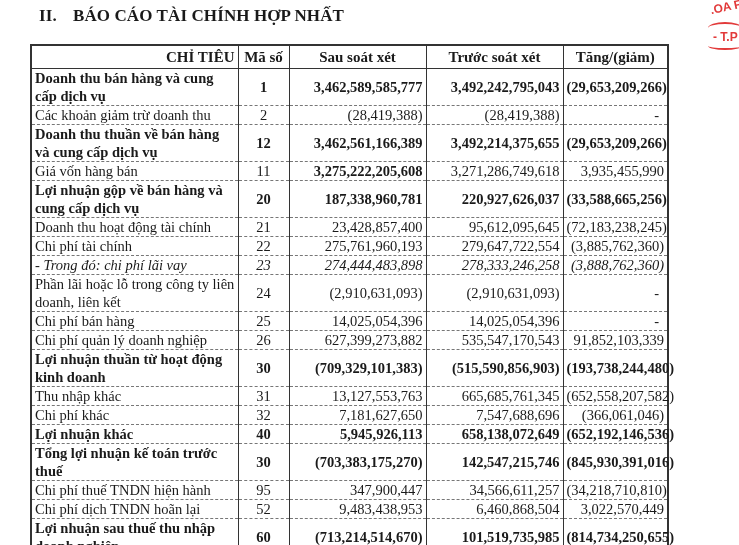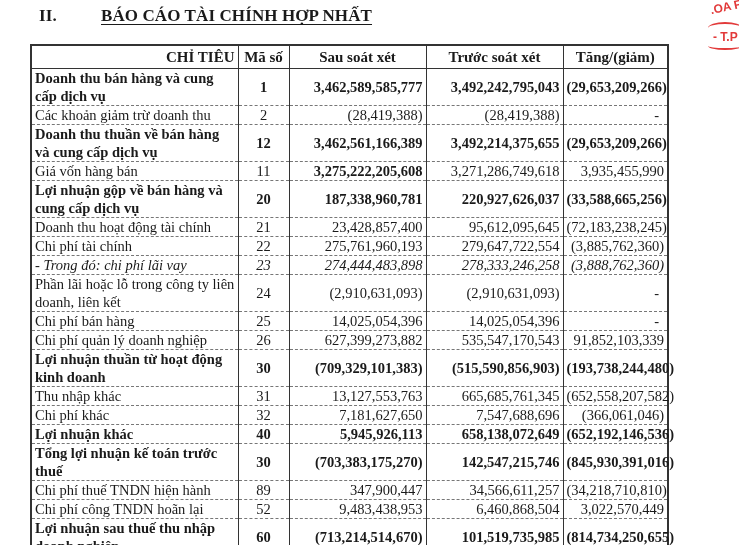--- a/index.html
+++ b/index.html
@@ -1,20 +1,20 @@
 <!DOCTYPE html>
 <html><head>
 <meta charset="utf-8">
 <style>
   html, body { margin: 0; padding: 0; background: #ffffff; }
   body { width: 739px; height: 545px; position: relative; overflow: hidden;
          font-family: "Liberation Serif", "DejaVu Serif", serif; color: #1a1a1a; }
   .title { position: absolute; left: 39px; top: 6px; font-size: 17px; font-weight: bold; letter-spacing: 0.1px; }
   .title .num { display: inline-block; width: 34px; }
-  .title .txt { text-decoration: underline; text-underline-offset: 3px; margin-left: 28px; }
+  .title .txt { text-underline-offset: 3px; }
   .stamp { position: absolute; left: 708px; top: 0px; width: 40px; height: 50px; color: #e23a3a; font-family: "Liberation Sans", sans-serif; font-weight: bold; }
   .stamp .s1 { position: absolute; left: 2px; top: 0px; font-size: 12px; transform: rotate(-12deg); }
   .stamp .arc { position: absolute; left: 0px; top: 22px; width: 34px; height: 10px; border-top: 2px solid #e23a3a; border-radius: 50% 50% 0 0; }
   .stamp .s2 { position: absolute; left: 5px; top: 30px; font-size: 12px; }
   .stamp .arc2 { position: absolute; left: 0px; top: 42px; width: 34px; height: 6px; border-bottom: 2px solid #e23a3a; border-radius: 0 0 50% 50%; }
 
   table.fin { position: absolute; left: 30px; top: 44px; border-collapse: collapse; width: 637px; table-layout: fixed; }
   table.fin td, table.fin th { border-left: 1.5px solid #333; border-right: 1.5px solid #333; border-bottom: 1px dashed #777; padding: 0 3px; font-size: 14.5px; line-height: 18px; vertical-align: middle; }
   table.fin { border: 2px solid #333; }
   table.fin th { border-bottom: 1.5px solid #333; font-weight: bold; height: 22px; font-size: 15px; }
@@ -169,27 +169,27 @@
       </tr>
       <tr class="bold r1">
         <td class="lbl">Tổng lợi nhuận kế toán trước thuế</td>
         <td class="code">30</td>
         <td class="num">(703,383,175,270)</td>
         <td class="num">142,547,215,746</td>
         <td class="num">(845,930,391,016)</td>
       </tr>
       <tr class="r1">
         <td class="lbl">Chi phí thuế TNDN hiện hành</td>
-        <td class="code">89</td>
+        <td class="code">95</td>
         <td class="num">347,900,447</td>
         <td class="num">34,566,611,257</td>
         <td class="num">(34,218,710,810)</td>
       </tr>
       <tr class="r1">
-        <td class="lbl">Chi phí công TNDN hoãn lại</td>
+        <td class="lbl">Chi phí dịch TNDN hoãn lại</td>
         <td class="code">52</td>
         <td class="num">9,483,438,953</td>
         <td class="num">6,460,868,504</td>
         <td class="num">3,022,570,449</td>
       </tr>
       <tr class="bold r2">
         <td class="lbl">Lợi nhuận sau thuế thu nhập doanh nghiệp</td>
         <td class="code">60</td>
         <td class="num">(713,214,514,670)</td>
         <td class="num">101,519,735,985</td>

